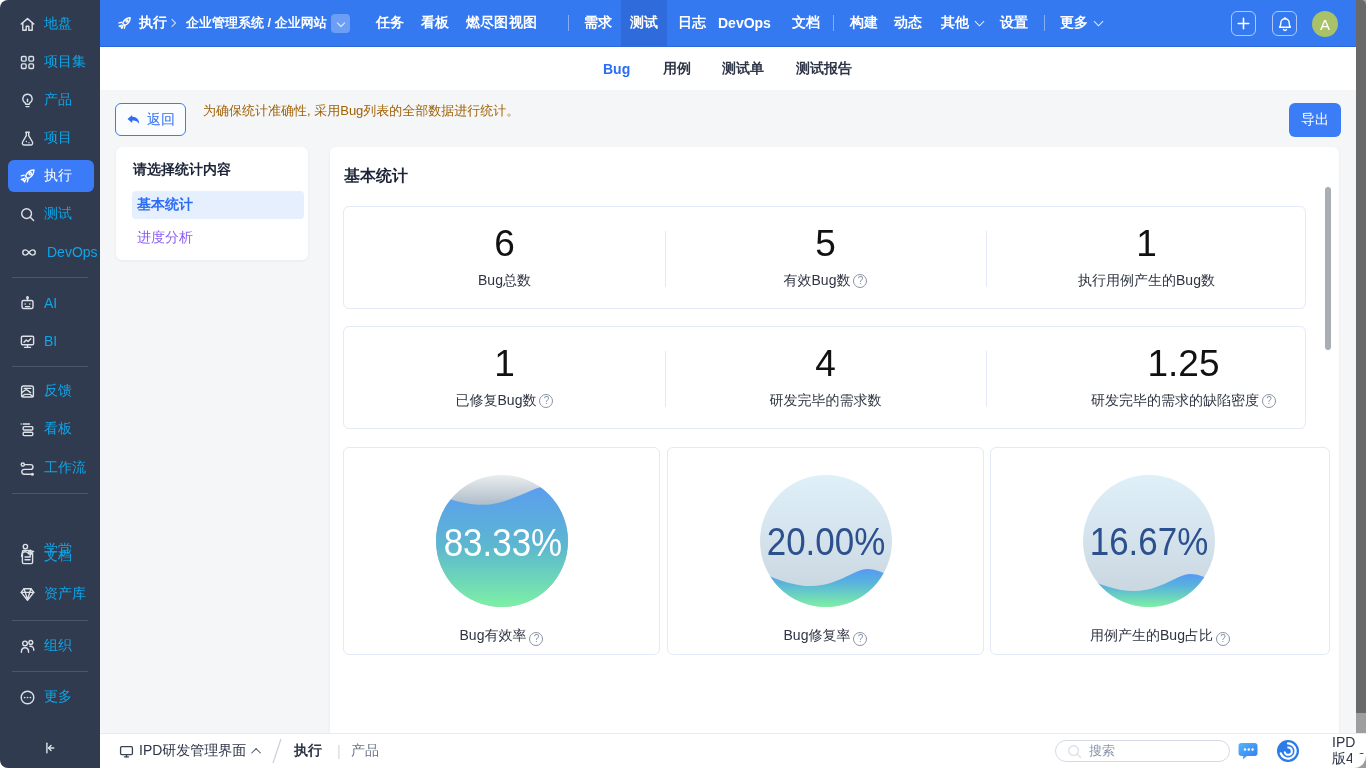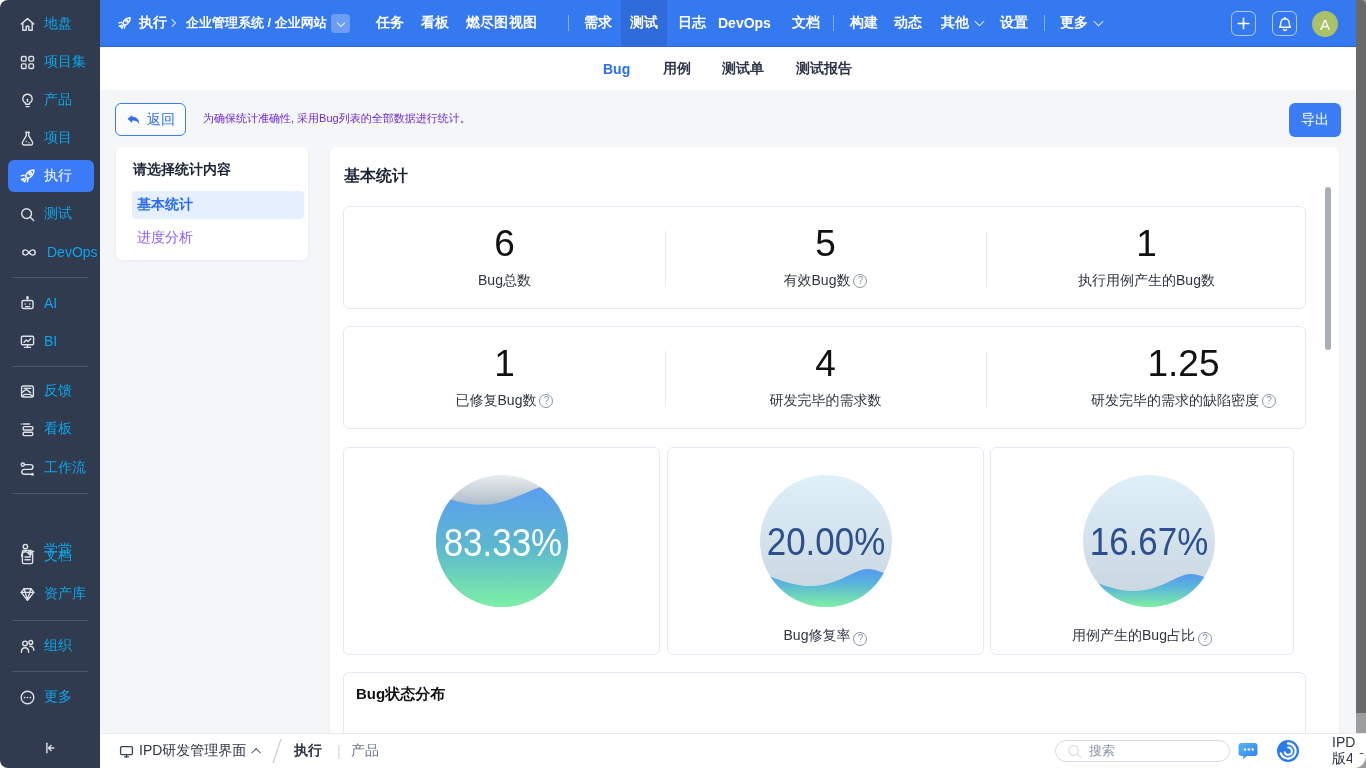--- a/index.html
+++ b/index.html
@@ -21,21 +21,21 @@
 #avatar { position:absolute; top:11px; width:26px; height:26px; border-radius:50%; background:#a9c169; color:#fff; font-size:15px; display:flex; align-items:center; justify-content:center; }
 #bc-drop { position:absolute; left:231px; top:14px; width:19px; height:19px; background:rgba(255,255,255,0.28); border-radius:4px; display:flex; align-items:center; justify-content:center; }
 #bc-drop .chev { width:6px; height:6px; margin:0 0 2px 0; }
 
 #tabrow { position:absolute; left:100px; top:48px; width:1256px; height:42px; background:#fff; }
 .tab { position:absolute; top:0; height:42px; display:flex; align-items:center; font-size:14px; color:#2e3547; font-weight:700; }
 .tab.active { color:#2b6df4; }
 
 #content { position:absolute; left:100px; top:90px; width:1256px; height:643px; background:#f4f6f8; }
 #btn-back { position:absolute; left:15px; top:13px; width:71px; height:33px; border:1px solid #3b7cf7; border-radius:6px; background:#fbfcfe; color:#306df0; font-size:14px; display:flex; align-items:center; justify-content:center; gap:6px; }
-#tip-text { position:absolute; left:103px; top:12px; height:33px; display:flex; align-items:center; font-size:11px; color:#6d28d9; }
+#tip-text { position:absolute; left:103px; top:4px; height:33px; display:flex; align-items:center; font-size:13px; color:#a16207; }
 #btn-export { position:absolute; left:1189px; top:13px; width:52px; height:34px; background:#3b7cf7; border-radius:6px; color:#fff; font-size:14px; display:flex; align-items:center; justify-content:center; }
 
 #lpanel { position:absolute; left:16px; top:57px; width:192px; height:113px; background:#fff; border-radius:6px; box-shadow:0 1px 3px rgba(30,40,60,0.06); }
 #lpanel h3 { font-size:14px; color:#1c2436; padding:14px 0 0 17px; font-weight:700; }
 .lp-item { position:absolute; left:16px; width:172px; height:28px; display:flex; align-items:center; padding-left:5px; font-size:14px; color:#8b5cf6; border-radius:4px; }
 .lp-item.active { background:#e6effd; color:#2b6df4; font-weight:700; }
 
 #mcard { position:absolute; left:230px; top:57px; width:1009px; height:586px; background:#fff; border-radius:6px 6px 0 0; box-shadow:0 1px 3px rgba(30,40,60,0.06); }
 #mcard h2 { position:absolute; left:14px; top:19px; font-size:16px; color:#1c2436; font-weight:700; }
 .statcard { position:absolute; left:13px; width:963px; border:1px solid #e3e9f6; border-radius:6px; background:#fff; }
@@ -289,20 +289,21 @@
               <clipPath id="cpa">
                 <circle cx="66" cy="66" r="66"></circle>
               </clipPath>
             </defs>
             <g clip-path="url(#cpa)">
               <rect width="132" height="132" fill="url(#bga)"></rect>
               <path d="M0,19 C20,27 42,33 62,28 C85,22 100,11 112,11 C120,11 126,12 132,13 L132,132 L0,132 Z" fill="url(#lqa)"></path>
               <text x="67" y="81" text-anchor="middle" font-size="38" fill="#ffffff" transform="scale(0.92,1)" transform-origin="66 70">83.33%</text>
             </g>
           </svg></div>
+      <div class="gauge-lbl">Bug有效率<span class="help">?</span></div>
     </div>
     <div class="gaugecard" style="left:337px;top:300px;width:317px;">
       <div style="position:absolute;left:92px;top:27px;text-align:right;"><svg width="132" height="132" viewBox="0 0 132 132">
             <defs>
               <linearGradient id="bgb" x1="0" y1="0" x2="0" y2="1">
                 <stop offset="0" stop-color="#dff0f9"></stop>
                 <stop offset="0.85" stop-color="#cbd8e2"></stop>
                 <stop offset="1" stop-color="#c9d6e0"></stop>
               </linearGradient>
               <linearGradient id="lqb" x1="0" y1="0" x2="0" y2="1">
@@ -315,21 +316,21 @@
               </clipPath>
             </defs>
             <g clip-path="url(#cpb)">
               <rect width="132" height="132" fill="url(#bgb)"></rect>
               <path d="M0,97 C20,106 42,114 62,110 C84,106 96,94 107,94 C117,94 125,99 132,101 L132,132 L0,132 Z" fill="url(#lqb)"></path>
               <text x="66" y="80" text-anchor="middle" font-size="38" fill="#2c4f8e" transform="scale(0.92,1)" transform-origin="66 70">20.00%</text>
             </g>
           </svg></div>
       <div class="gauge-lbl">Bug修复率<span class="help">?</span></div>
     </div>
-    <div class="gaugecard" style="left:660px;top:300px;width:304px;">
+    <div class="gaugecard" style="left:660px;top:300px;width:340px;">
       <div style="position:absolute;left:92px;top:27px;"><svg width="132" height="132" viewBox="0 0 132 132">
             <defs>
               <linearGradient id="bgc" x1="0" y1="0" x2="0" y2="1">
                 <stop offset="0" stop-color="#dff0f9"></stop>
                 <stop offset="0.85" stop-color="#cbd8e2"></stop>
                 <stop offset="1" stop-color="#c9d6e0"></stop>
               </linearGradient>
               <linearGradient id="lqc" x1="0" y1="0" x2="0" y2="1">
                 <stop offset="0" stop-color="#559af2"></stop>
                 <stop offset="0.35" stop-color="#58b2dd"></stop>
@@ -339,23 +340,20 @@
                 <circle cx="66" cy="66" r="66"></circle>
               </clipPath>
             </defs>
             <g clip-path="url(#cpc)">
               <rect width="132" height="132" fill="url(#bgc)"></rect>
               <path d="M0,102 C20,111 42,119 62,115 C84,111 96,99 107,99 C117,99 125,104 132,106 L132,132 L0,132 Z" fill="url(#lqc)"></path>
               <text x="66" y="80" text-anchor="middle" font-size="38" fill="#2c4f8e" transform="scale(0.92,1)" transform-origin="66 70">16.67%</text>
             </g>
           </svg></div>
       <div class="gauge-lbl">用例产生的Bug占比<span class="help">?</span></div>
-    </div>
-    <div class="statcard" style="top:525px;height:61px;border-bottom:none;border-radius:6px 6px 0 0;">
-      <div style="position:absolute;left:12px;top:12px;font-size:15px;font-weight:700;color:#111;">Bug状态分布</div>
     </div>
     <div id="inner-sb"></div>
   </div>
 </div>
 
 <div id="bottombar">
   <div class="bb" style="left:19px;gap:5px;"><svg width="15" height="15" viewBox="0 0 17 16" fill="none" stroke="#3a4354" stroke-width="1.5" stroke-linecap="round">
         <rect x="1.8" y="2.4" width="13.4" height="9.2" rx="1.3"></rect>
         <path d="M6.2 14h4.6"></path>
         <path d="M8.5 11.8V14"></path>

